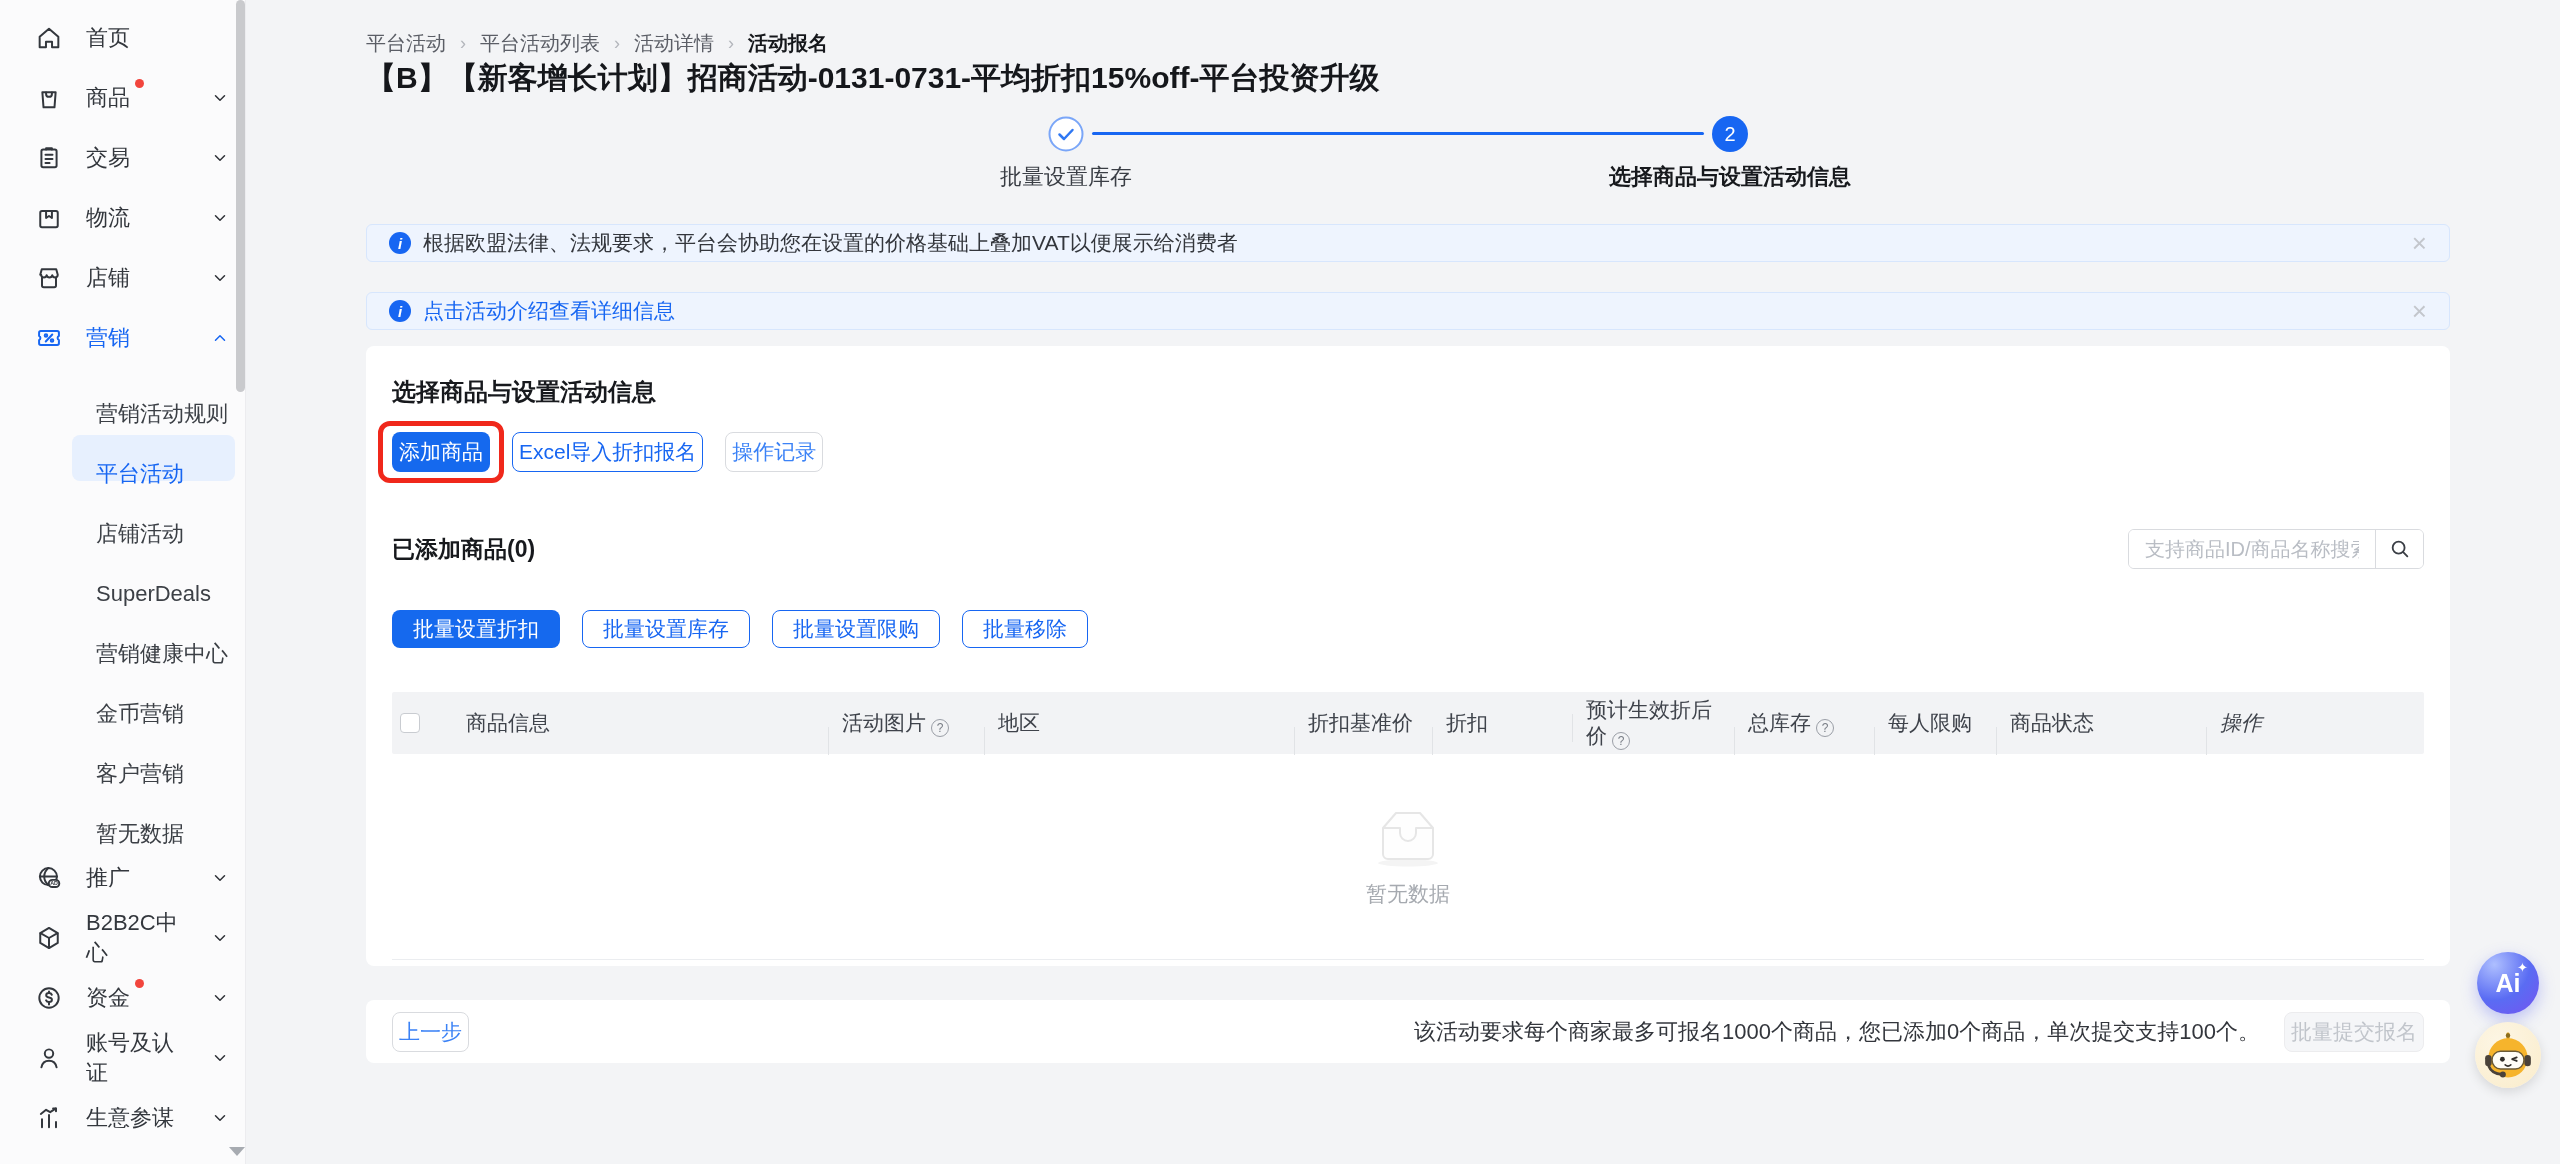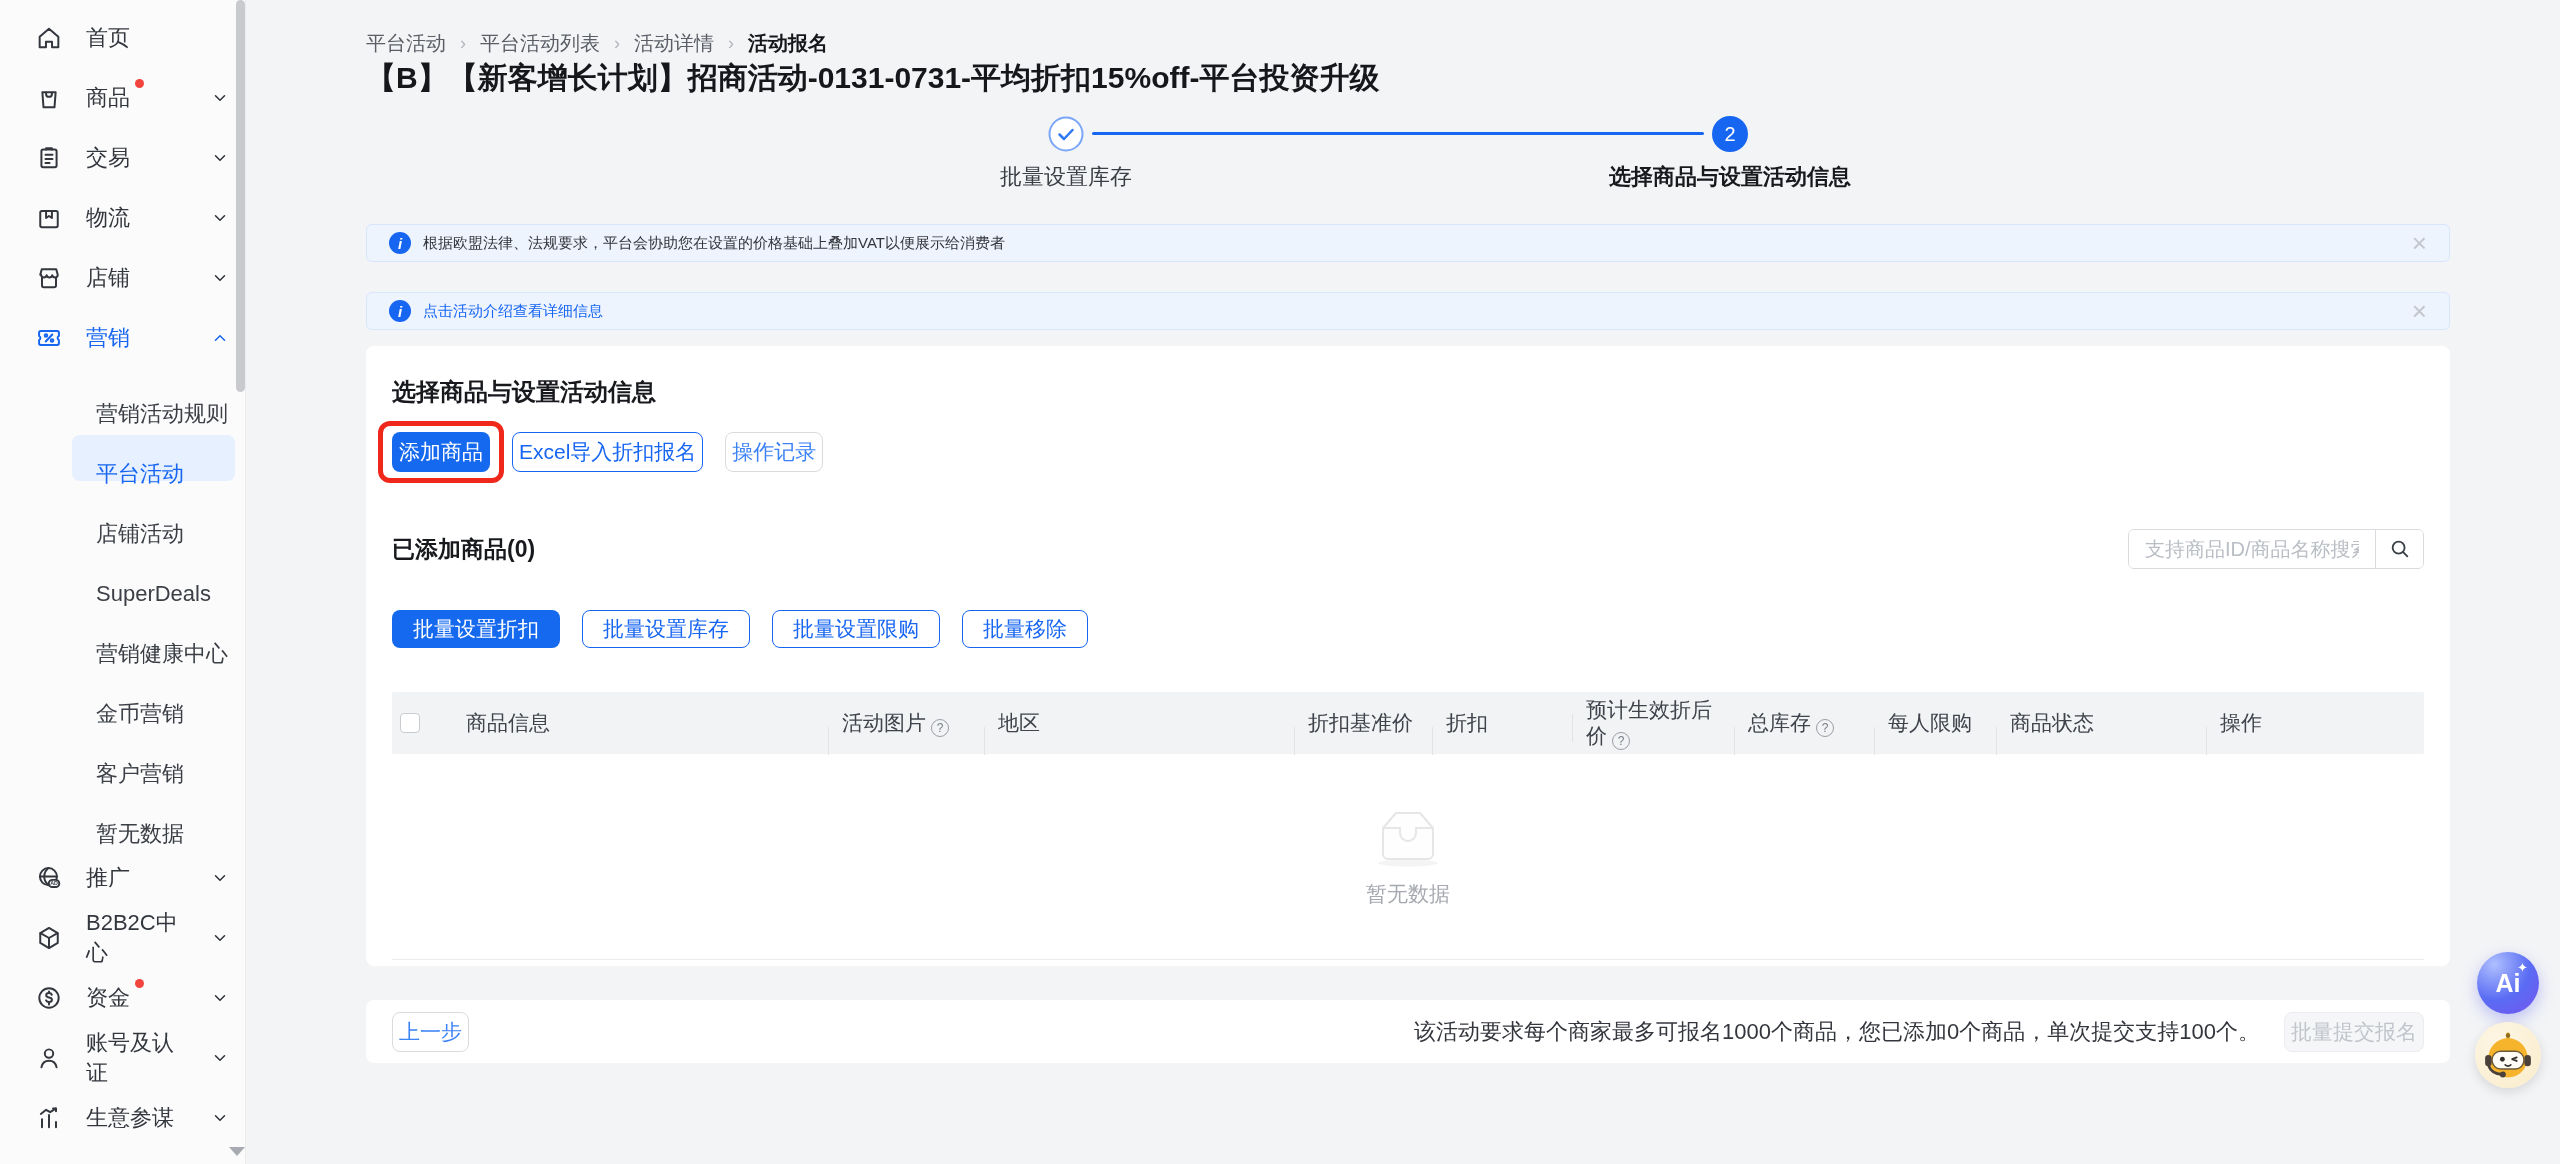--- a/index.html
+++ b/index.html
@@ -34,21 +34,21 @@
   .step-line { position:absolute; left:726px; top:16px; width:612px; height:3px; background:#1766f2; border-radius:2px; }
   .step { position:absolute; top:0; transform:translateX(-50%); display:flex; flex-direction:column; align-items:center; }
   .step.s1 { left:700px; } .step.s2 { left:1364px; }
   .step-circle { width:36px; height:36px; border-radius:50%; background:#1766f2; color:#fff; font-size:20px; display:flex; align-items:center; justify-content:center; }
   .step-label { margin-top:10px; font-size:22px; color:#3a3e45; white-space:nowrap; }
   .step-label.cur { font-weight:bold; color:#17191d; }
 
   .banner { position:absolute; left:120px; right:110px; height:38px; background:#eef4fe; border:1px solid #d7e6fd; border-radius:6px; display:flex; align-items:center; padding:0 22px; gap:12px; }
   .banner.b1 { top:224px; } .banner.b2 { top:292px; }
   .info-i { width:22px; height:22px; border-radius:50%; background:#1766f2; color:#fff; font-size:15px; font-weight:bold; display:flex; align-items:center; justify-content:center; flex:none; font-style:italic; }
-  .banner .btxt { font-size:15px; color:#33363c; }
+  .banner .btxt { font-size:21px; color:#33363c; }
   .banner.b2 .btxt { color:#1766f2; cursor:pointer; }
   .banner .close { margin-left:auto; font-size:26px; color:#c3c6cc; line-height:1; cursor:pointer; }
 
   .card { position:absolute; left:120px; right:110px; background:#fff; border-radius:8px; }
   .card.table-card { top:346px; height:620px; padding:0 26px; }
   .sec-title { margin-top:30px; font-size:24px; font-weight:bold; color:#17191d; }
 
   .actions { margin-top:24px; display:flex; align-items:center; gap:22px; }
   .btn { display:inline-flex; align-items:center; justify-content:center; height:40px; padding:0 6px; border-radius:8px; font-size:21px; cursor:pointer; white-space:nowrap; border:1px solid transparent; background:#fff; }
   .btn.primary { background:#1569ee; color:#fff; }
@@ -63,21 +63,21 @@
   .searchbox input { width:246px; border:none; outline:none; padding:0 16px; font-size:20px; color:#333; font-family:"Liberation Sans",sans-serif; }
   .searchbox input::placeholder { color:#b9bdc4; }
   .search-btn { width:48px; display:flex; align-items:center; justify-content:center; border-left:1px solid #d9dbdf; cursor:pointer; background:#fff; }
 
   .batch-row { margin-top:40px; display:flex; align-items:center; gap:22px; }
   .btn.sm { height:38px; padding:0 20px; }
 
   .thead { margin-top:44px; height:62px; background:#f2f3f5; display:flex; align-items:center; border-radius:2px; }
   .th { position:relative; display:flex; align-items:center; padding:0 12px 0 14px; font-size:21px; color:#3f434b; line-height:26px; }
   .th.divl::before { content:""; position:absolute; left:0; top:17px; height:28px; width:1px; background:#e1e3e6; }
-  .c0{width:60px; padding-left:8px;} .c1{width:376px;} .c2{width:156px;} .c3{width:310px;} .c4{width:138px;} .c5{width:140px;} .c6{width:162px;} .c7{width:140px;} .c8{width:122px;} .c9{width:210px;} .c10{flex:1;}
+  .c0{width:60px; padding-left:8px;} .c1{width:376px;} .c2{width:156px;} .c3{width:310px;} .c4{width:138px;} .c5{width:140px;} .c6{width:162px;} .c7{width:140px;} .c8{width:122px;} .c9{width:210px;} .c10{flex:1;font-style:italic;}
   .cb { width:20px; height:20px; border:1px solid #c9ccd1; border-radius:4px; background:#fff; cursor:pointer; }
   .help { display:inline-flex; align-items:center; justify-content:center; width:18px; height:18px; border:1.5px solid #9a9ea6; border-radius:50%; color:#787d85; font-size:12px; margin-left:5px; vertical-align:-2px; font-style:normal; }
   .th-t { display:inline; }
 
   .tbody { height:206px; display:flex; flex-direction:column; align-items:center; justify-content:center; border-bottom:1px solid #ebedf0; }
   .empty-txt { margin-top:12px; font-size:21px; color:#a6aab0; }
 
   .card.footer-bar { top:1000px; height:63px; display:flex; align-items:center; padding:0 26px; }
   .footer-right { margin-left:auto; display:flex; align-items:center; gap:24px; }
   .footer-note { font-size:22px; color:#33363c; }

